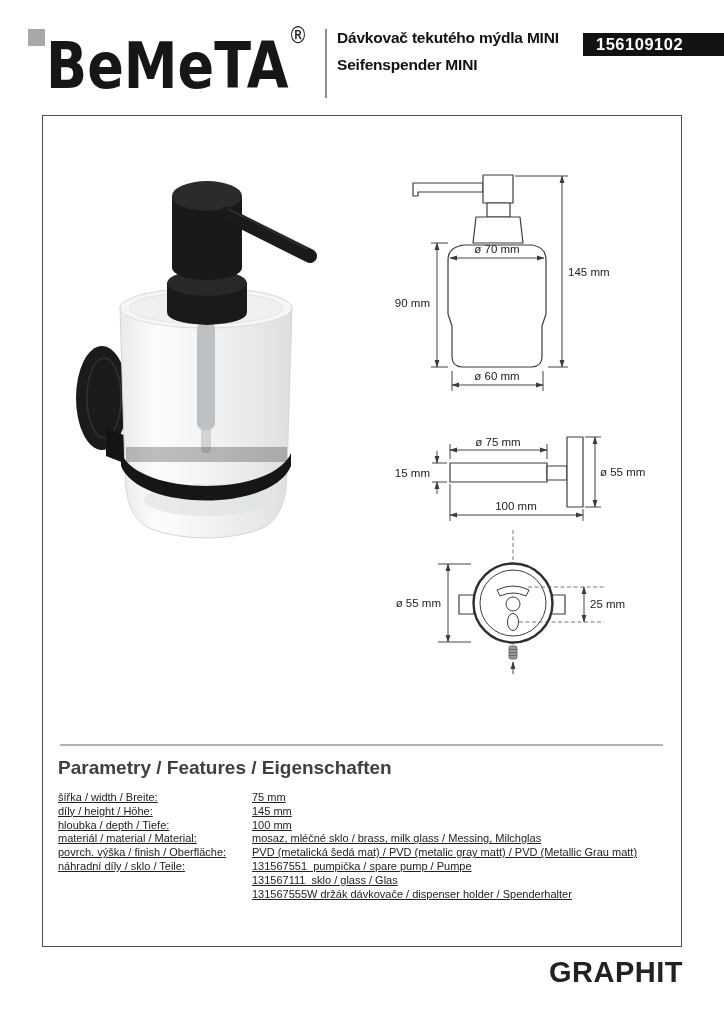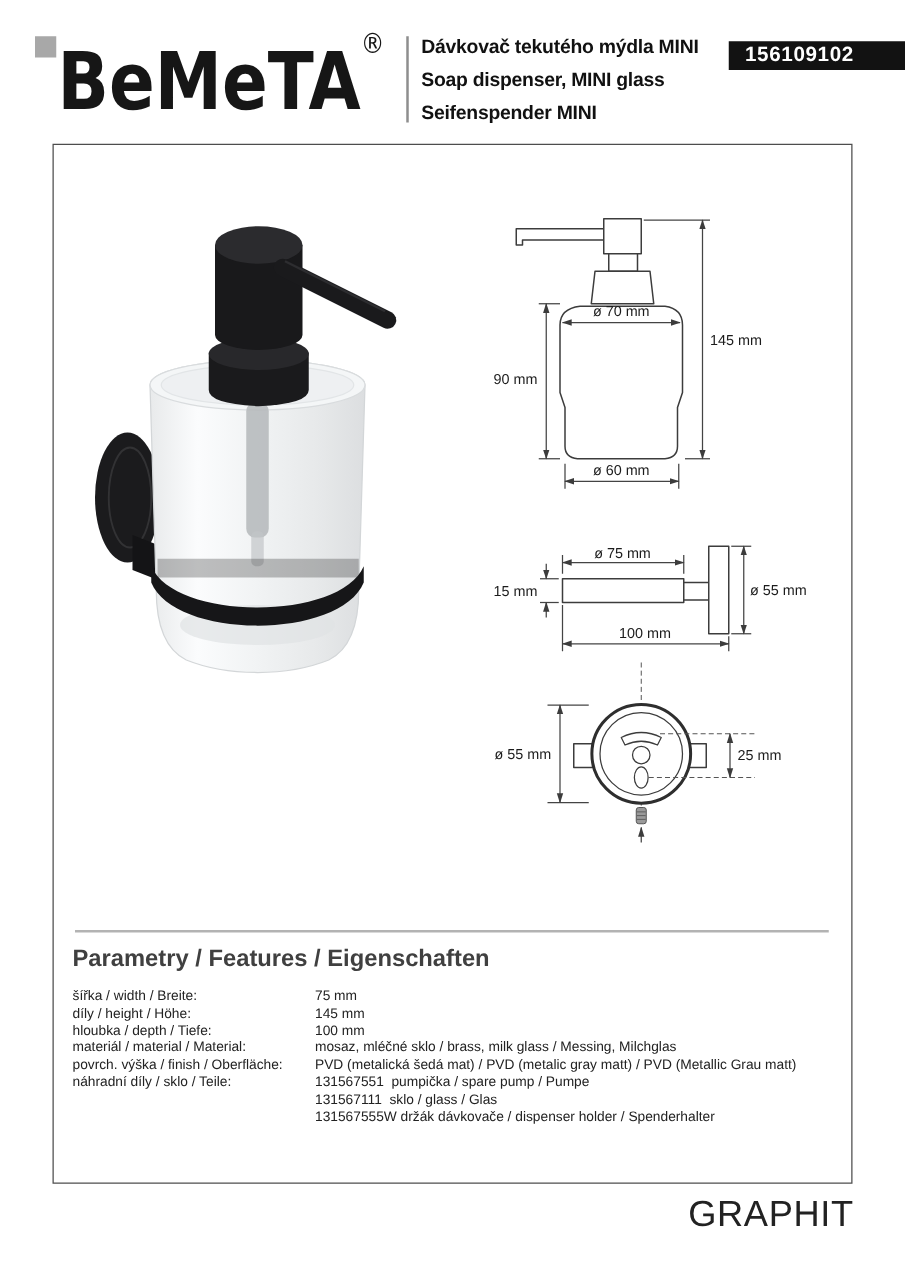--- a/index.html
+++ b/index.html
@@ -21,42 +21,41 @@
     position:absolute;left:583px;top:33px;width:167px;height:23px;background:#121212;
     color:#fff;font-weight:700;font-size:16.5px;line-height:23px;padding-left:13px;
     box-sizing:border-box;letter-spacing:0.5px;
   }
   
   .main-box{position:absolute;left:42px;top:115px;width:640px;height:832px;border:1.5px solid #4d4d4d;box-sizing:border-box;background:#fff;}
   .drawing-svg{position:absolute;left:42px;top:115px;}
   
   .param-divider{position:absolute;left:60px;top:744px;width:603px;height:2px;background:#b3b3b3;}
   .param-heading{position:absolute;left:58px;top:757px;font-size:19px;font-weight:700;color:#404040;}
-  .param-table{position:absolute;left:58px;top:791px;font-size:11px;line-height:13.8px;color:#222;}
+  .param-table{position:absolute;left:58px;top:791px;font-size:11px;line-height:13.8px;color:#222;text-decoration:underline;}
   .param-row{display:flex;}
   .param-label{width:194px;flex:0 0 194px;}
   .param-value{white-space:pre;}
   .param-row.warranty .param-value{font-style:italic;font-size:9px;}
   
-  .finish-name{position:absolute;right:41px;top:956px;font-size:29px;font-weight:400;color:#222;letter-spacing:0.5px;}
+  .finish-name{position:absolute;right:41px;top:956px;font-size:29px;font-weight:700;color:#222;letter-spacing:0.5px;}
   
   .dln{stroke:#3c3c3c;stroke-width:1.2;fill:#fff;stroke-linejoin:round;}
   .dim{stroke:#444;stroke-width:1;fill:none;}
   .dsh{stroke:#555;stroke-width:0.8;fill:none;stroke-dasharray:4 2.5;}
   .dtx{font-family:"Liberation Sans",sans-serif;font-size:11.5px;fill:#1c1c1c;}
 </style>
 </head>
 <body>
 
 <div class="logo-square"></div>
 <div class="logo-text"><span>BeMeTA</span><span class="logo-reg">®</span></div>
 <div class="header-divider"></div>
 <div class="titles">
   <div>Dávkovač tekutého mýdla MINI</div>
-  <div>Soap dispenser, MINI glass</div>
   <div>Seifenspender MINI</div>
 </div>
 <div class="code-box">156109102</div>
 
 <div class="main-box"></div>
 
 <svg class="drawing-svg" width="640" height="630" viewBox="42 115 640 630" xmlns="http://www.w3.org/2000/svg">
   <defs>
     <marker id="arw" viewBox="0 0 10 10" refX="9.2" refY="5" markerWidth="8" markerHeight="8" orient="auto-start-reverse">
       <path d="M0,1.8 L10,5 L0,8.2 Z" fill="#3c3c3c"></path>

